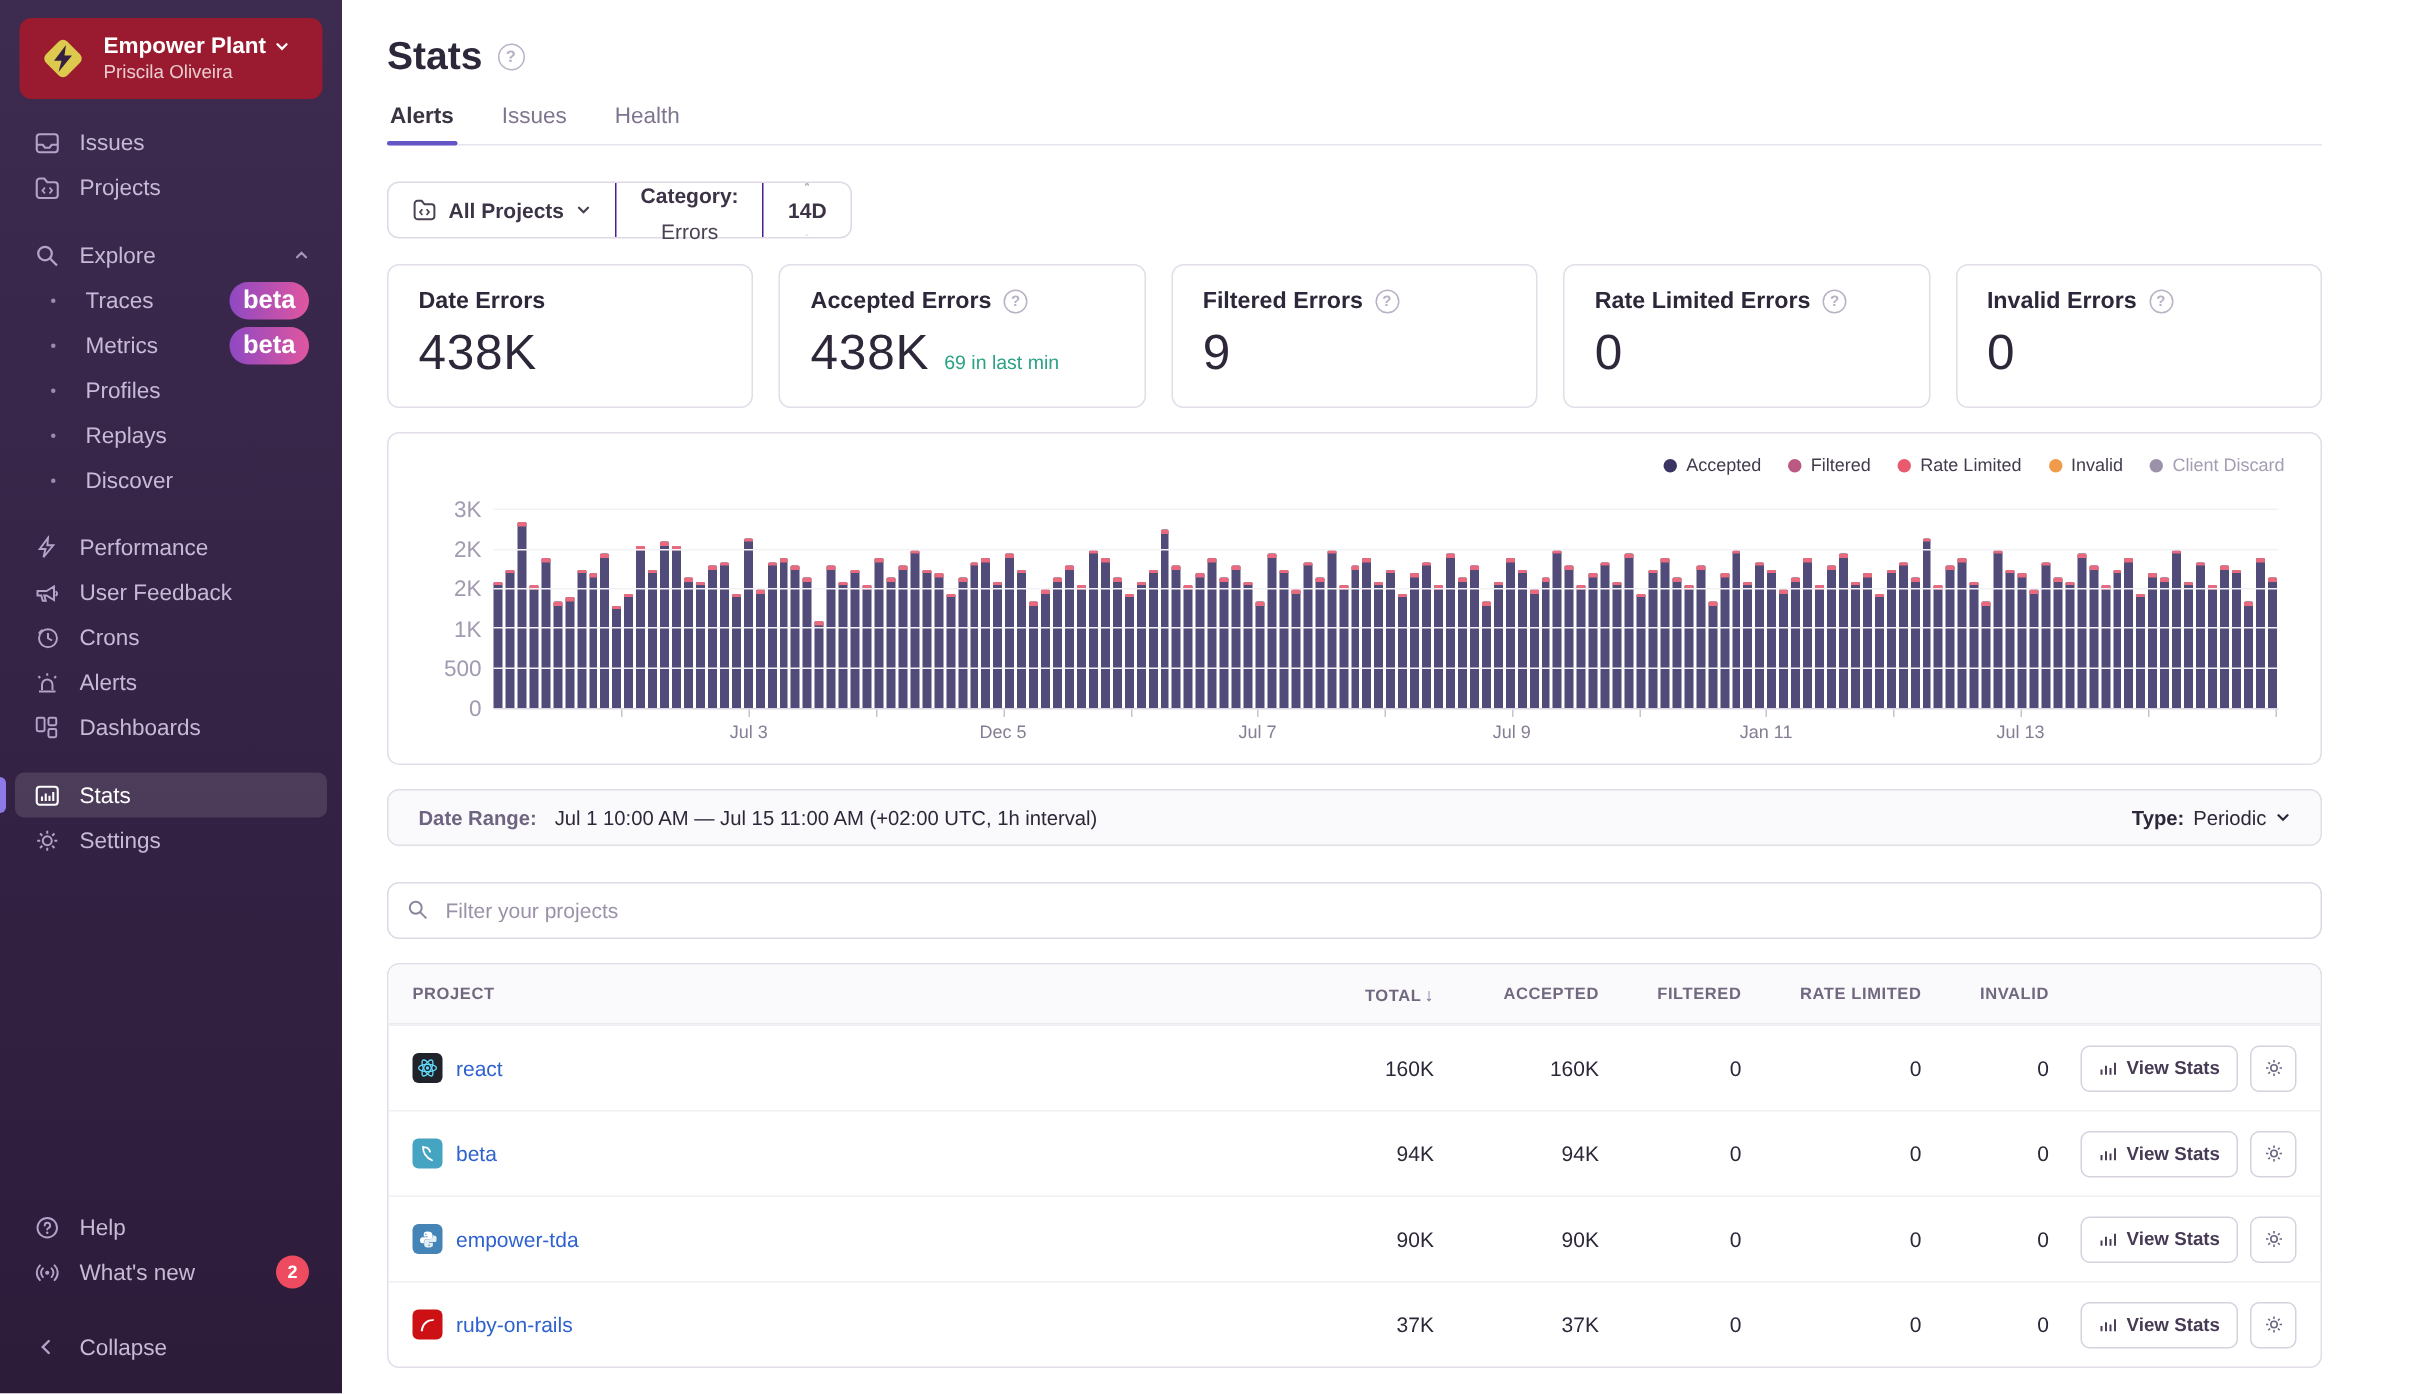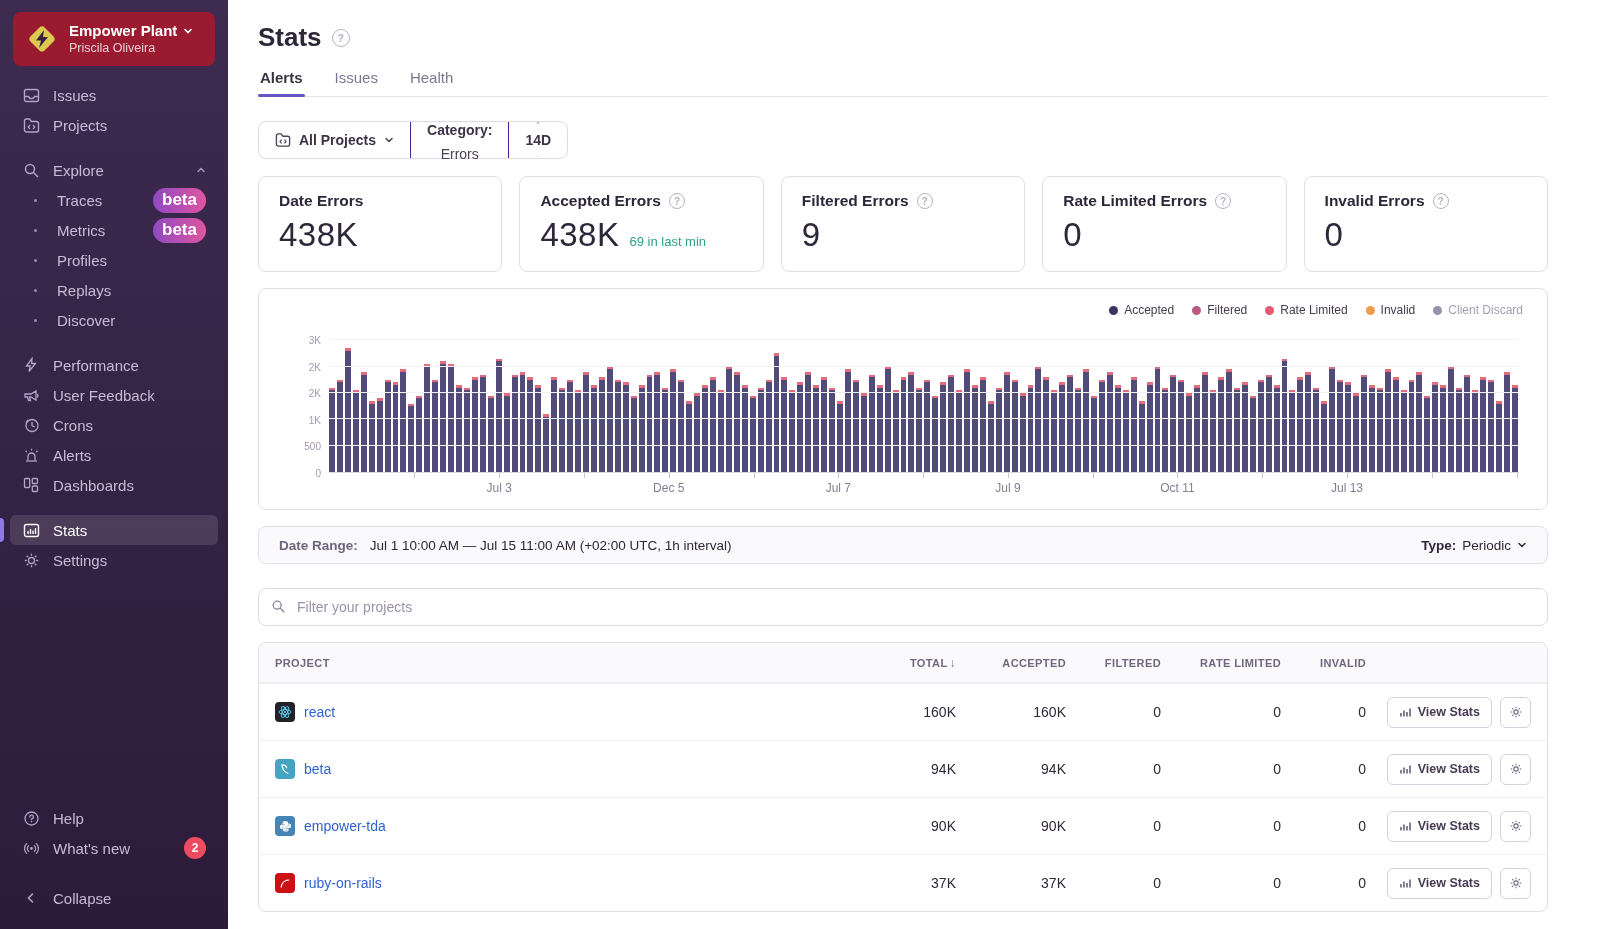--- a/index.html
+++ b/index.html
@@ -64,21 +64,21 @@
   .chart-card { margin-top:16px; border:1px solid #e2dde8; border-radius:8px; background:#fff; padding:14px 24px 12px 24px; }
   .legend { display:flex; justify-content:flex-end; gap:18px; font-size:12px; color:#433b4e; }
   .legend-item { display:flex; align-items:center; gap:6px; cursor:pointer; }
   .legend-dot { width:9px; height:9px; border-radius:50%; }
   .legend-item.disabled { color:#a59db2; }
   .chart-area { position:relative; margin:18px 4px 2px 46px; height:160px; }
   .plot { position:absolute; left:0; right:0; top:0; bottom:22px; display:flex; align-items:flex-end; border-bottom:1px solid #dcd7e2; }
   .gridline { position:absolute; left:0; right:0; height:1px; background:#f3f1f6; }
   .bar { flex:1 1 auto; margin-right:2px; background:#514b79; display:flex; flex-direction:column; border-radius:1px 1px 0 0; }
   .bar-cap { width:100%; background:#e76a7e; border-radius:1px 1px 0 0; }
-  .ylab { position:absolute; right:calc(100% + 8px); transform:translateY(50%); font-size:10px; color:#a29ab1; }
+  .ylab { position:absolute; right:calc(100% + 8px); transform:translateY(50%); font-size:15px; color:#a29ab1; }
   .xlab { position:absolute; bottom:0; transform:translateX(-50%); font-size:12px; color:#857d93; white-space:nowrap; }
   .xtick { position:absolute; bottom:17px; width:1px; height:5px; background:#c9c2d3; }
 
   .date-bar { margin-top:16px; border:1px solid #e2dde8; border-radius:8px; background:#faf9fb; height:38px; display:flex; align-items:center; justify-content:space-between; padding:0 20px; font-size:13.5px; }
   .dr-left { display:flex; gap:12px; align-items:center; }
   .dr-label { color:#6f6480; font-weight:700; }
   .dr-value { color:#2d2739; }
   .dr-right { display:flex; gap:6px; align-items:center; cursor:pointer; }
   .dr-type-label { font-weight:700; color:#2d2739; }
   .dr-type-value { color:#2d2739; }
@@ -873,21 +873,21 @@
             <span class="ylab" style="bottom: 75.0769px;">1K</span>
             <span class="ylab" style="bottom: 101.615px;">2K</span>
             <span class="ylab" style="bottom: 128.154px;">2K</span>
             <span class="ylab" style="bottom: 154.692px;">3K</span>
           </div>
         <div id="xaxis">
             <span class="xlab" style="left: 14.3%;">Jul 3</span>
             <span class="xlab" style="left: 28.55%;">Dec 5</span>
             <span class="xlab" style="left: 42.8%;">Jul 7</span>
             <span class="xlab" style="left: 57.05%;">Jul 9</span>
-            <span class="xlab" style="left: 71.3%;">Oct 11</span>
+            <span class="xlab" style="left: 71.3%;">Jan 11</span>
             <span class="xlab" style="left: 85.55%;">Jul 13</span>
             <span class="xtick" style="left: 7.175%;"></span>
             <span class="xtick" style="left: 14.3%;"></span>
             <span class="xtick" style="left: 21.425%;"></span>
             <span class="xtick" style="left: 28.55%;"></span>
             <span class="xtick" style="left: 35.675%;"></span>
             <span class="xtick" style="left: 42.8%;"></span>
             <span class="xtick" style="left: 49.925%;"></span>
             <span class="xtick" style="left: 57.05%;"></span>
             <span class="xtick" style="left: 64.175%;"></span>

